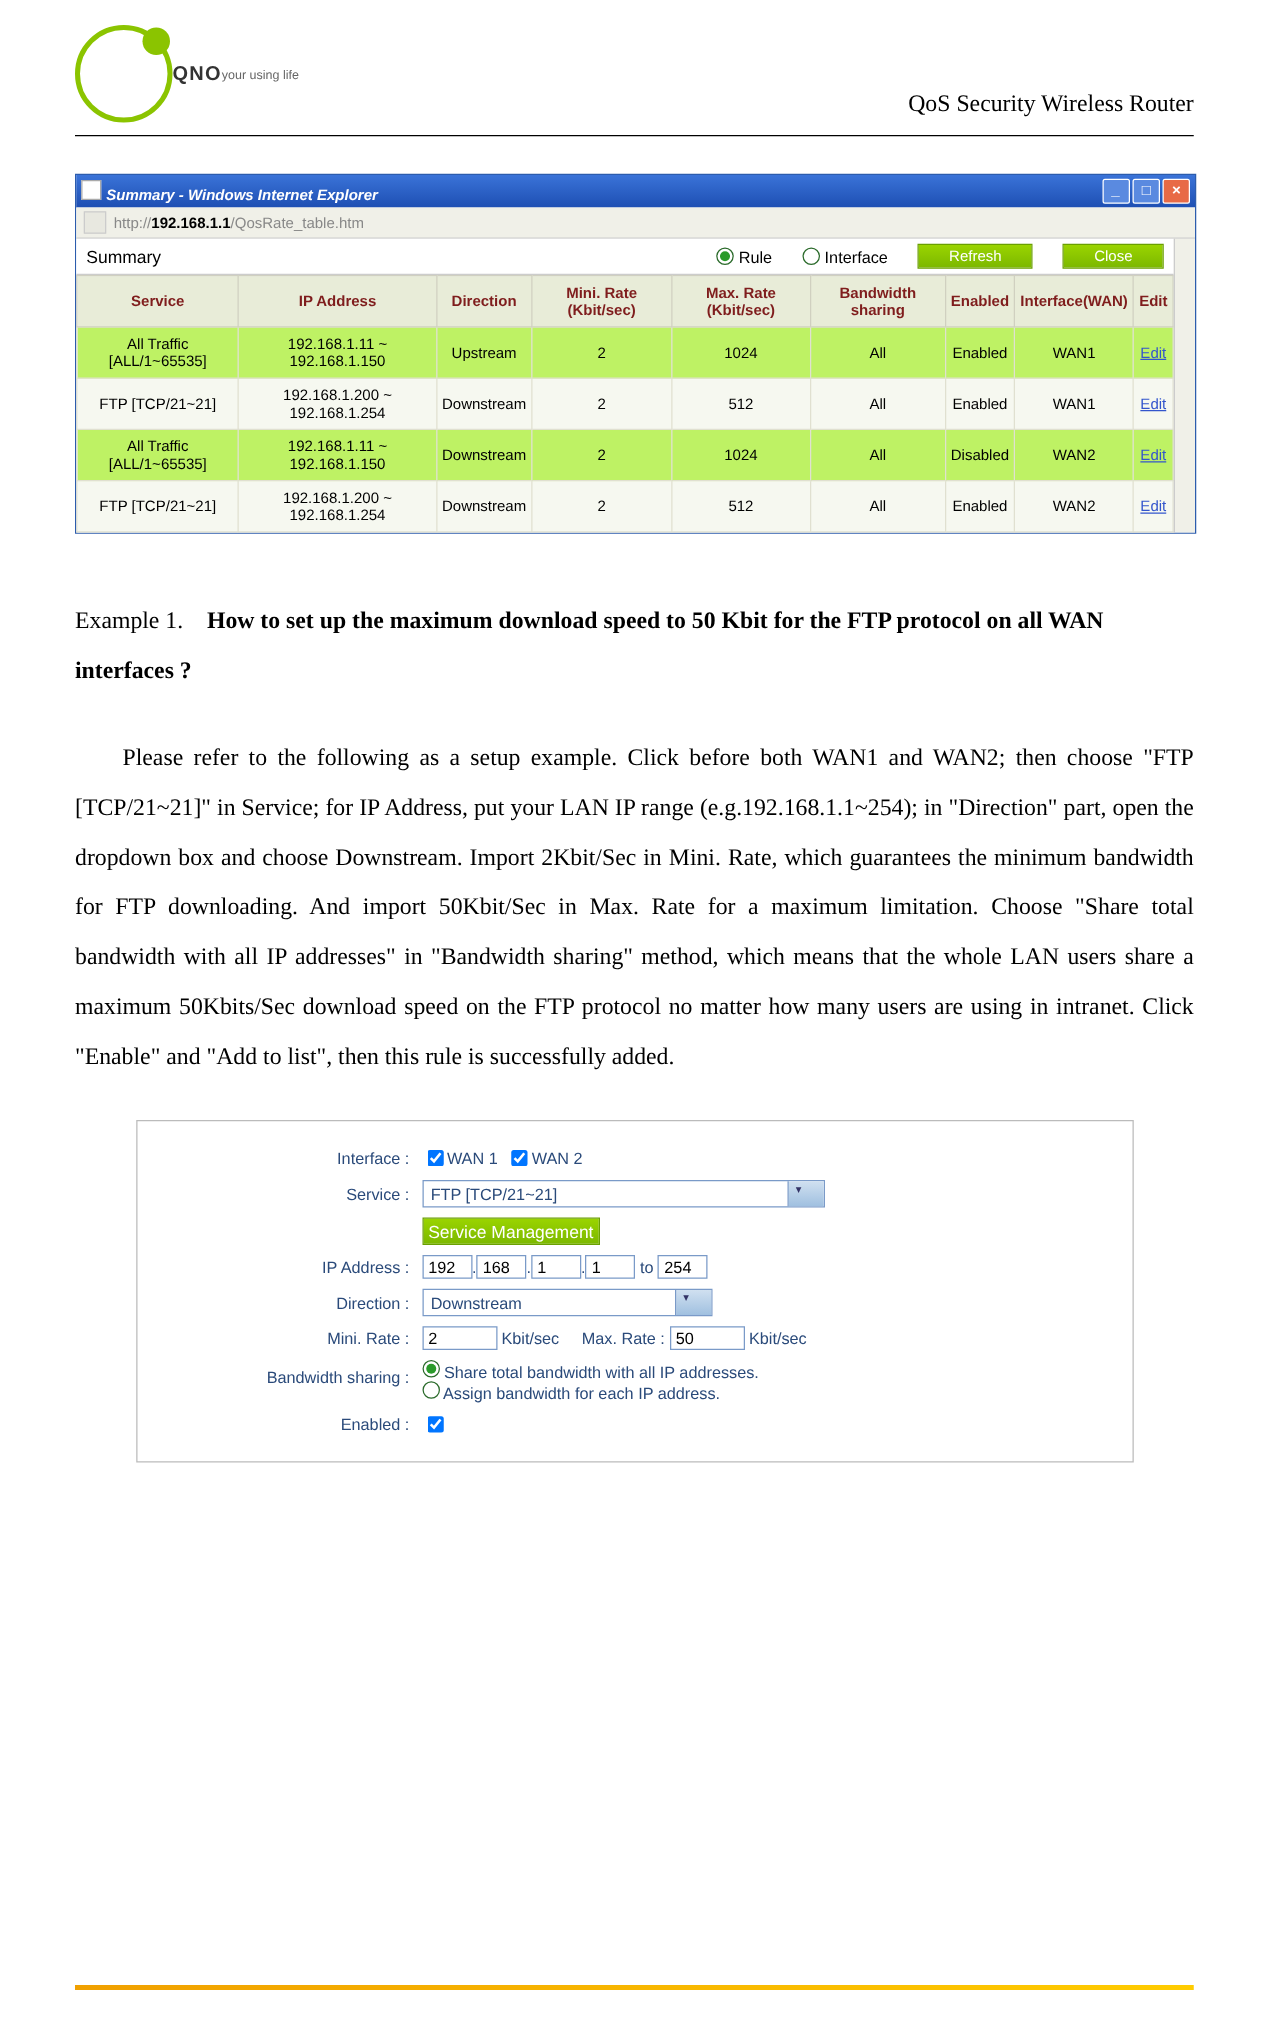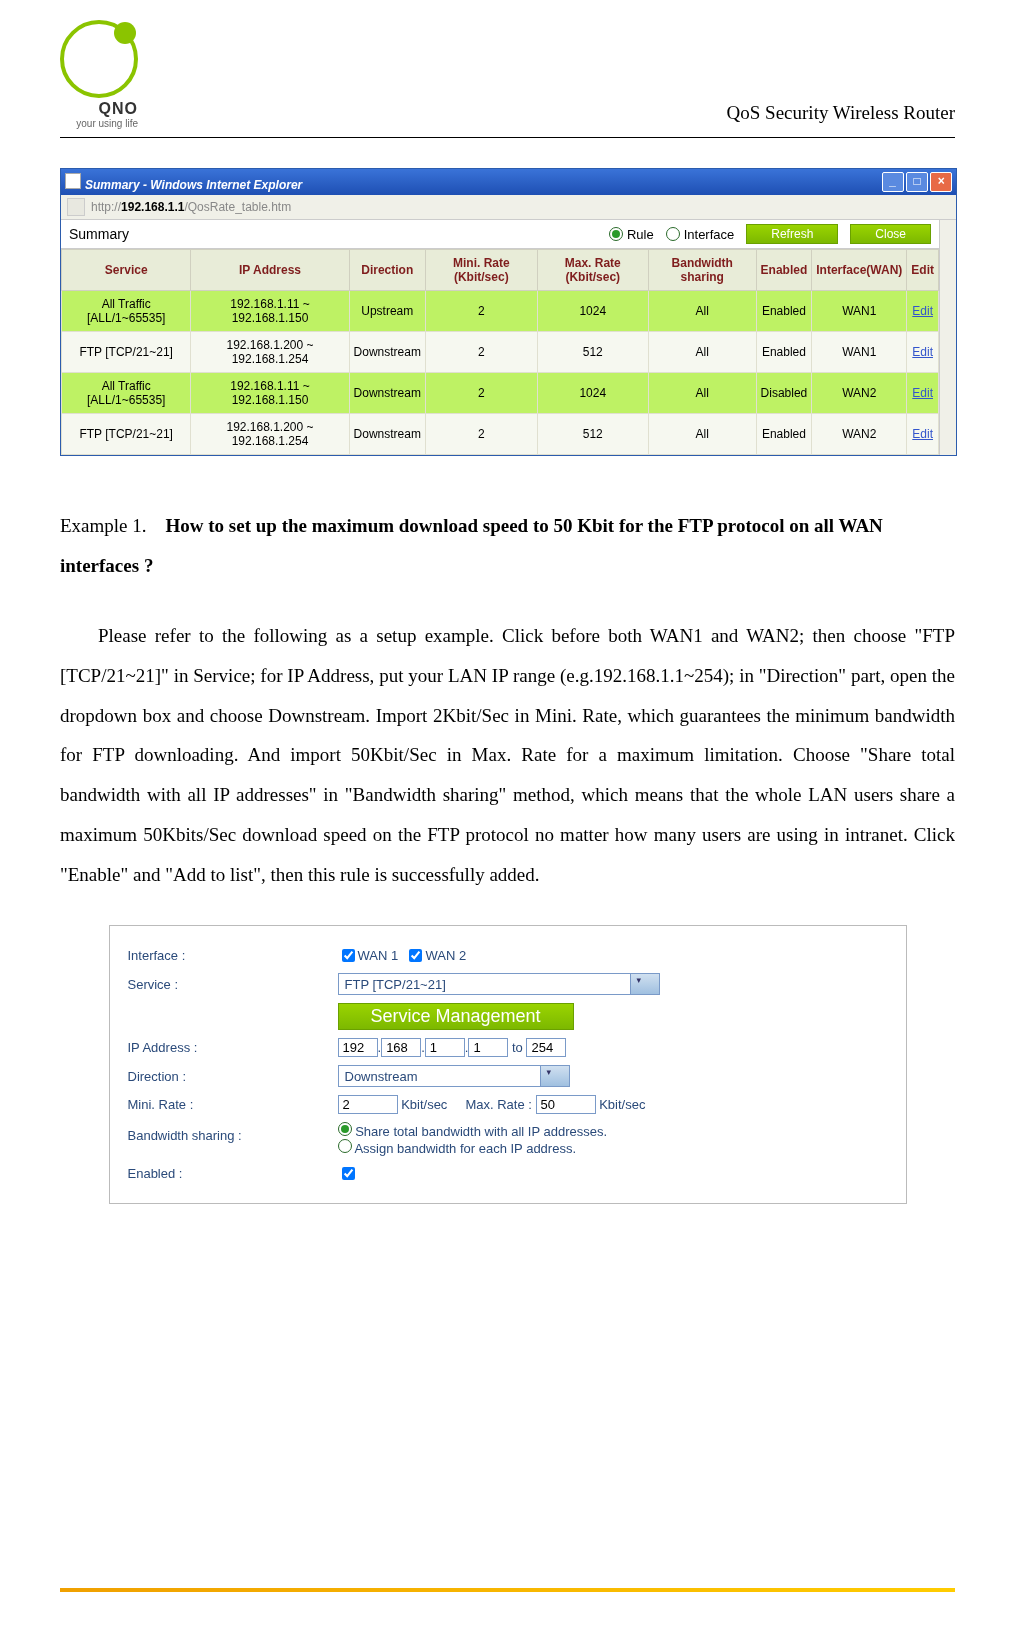--- a/index.html
+++ b/index.html
@@ -1,54 +1,54 @@
 <!DOCTYPE html>
 <html><head>
 <meta charset="utf-8">
 <style>
 body{margin:0;padding:0;font-family:Arial,sans-serif;background:#fff;color:#000}
 .page{width:1015px;height:1632px;margin:0 auto;position:relative;padding:20px 60px;box-sizing:border-box}
 .header{display:flex;justify-content:space-between;align-items:flex-end;margin-bottom:8px}
-.logo-block{display:flex;flex-direction:column;align-items:flex-end;font-size:11px;color:#555}
+.logo-block{display:flex;flex-direction:row;align-items:center;font-size:11px;color:#555}
 .logo-circle{width:70px;height:70px;border:4px solid #8bc400;border-radius:50%;position:relative;margin-bottom:2px}
 .logo-circle::after{content:"";position:absolute;right:-2px;top:-2px;width:22px;height:22px;background:#8bc400;border-radius:50%}
 .logo-text{font-weight:bold;font-size:16px;letter-spacing:1px;color:#333}
 .logo-sub{font-size:10px;color:#666}
 .doc-title{font-family:"Times New Roman",serif;font-size:19px;margin-bottom:5px}
 .hr{border:none;border-top:1px solid #000;margin:0 0 30px}
 
 .browser{border:1px solid #2c5cad;width:100%;font-size:12px;background:#fff}
 .titlebar{background:linear-gradient(#3a73d8,#1e4fb3);display:flex;justify-content:space-between;align-items:center;height:26px;padding:0 4px;color:#fff;font-style:italic;font-weight:bold}
 .winbtns{display:flex;gap:2px}
 .winbtn{width:20px;height:18px;border:1px solid #fff;background:#5a8ae0;color:#fff;font-size:12px;line-height:16px;text-align:center;border-radius:2px}
 .winbtn.close{background:#e86a46}
 .addressbar{background:#f0f0e8;height:24px;display:flex;align-items:center;padding:0 6px;font-size:12px;color:#888;border-bottom:1px solid #ccc}
 .addr-icon{width:16px;height:16px;background:#e8e8e0;margin-right:6px;border:1px solid #ccc}
 .summary-bar{background:#fff;display:flex;align-items:center;justify-content:space-between;padding:4px 8px;border-bottom:1px solid #ccc}
 .summary-title{font-weight:normal;font-size:14px}
-.sumright{display:flex;align-items:center;gap:12px;font-size:13px}
+.sumright{display:flex;align-items:center;gap:24px;font-size:13px}
 .radio{display:inline-flex;align-items:center;gap:4px}
 .radio-dot{width:12px;height:12px;border:1px solid #2a6a2a;border-radius:50%;display:inline-block;position:relative}
 .radio-dot.on::after{content:"";position:absolute;inset:2px;background:#2a9a2a;border-radius:50%}
 .gbtn{background:linear-gradient(#9ad400,#7cb800);color:#fff;font-size:12px;padding:2px 24px;border:1px solid #6aa000;cursor:pointer}
 .tbl{width:100%;border-collapse:collapse;font-size:12px}
 .tbl th{background:#e8ecd8;padding:6px 4px;font-size:12px;border:1px solid #d0d0c0;font-weight:bold;color:#7f1d1d}
 .tbl td{padding:6px 4px;border:1px solid #e0e0d0;text-align:center;background:#bef264}
 .tbl tr:nth-child(even) td{background:#f6f8f0}
 .edit-link{color:#3355cc;text-decoration:underline;cursor:pointer}
 
 .para{font-family:"Times New Roman",serif;font-size:19px;line-height:2.1;text-align:justify;margin:30px 0}
 .example-label{font-family:"Times New Roman",serif;font-size:19px;line-height:2.1}
 .example-title{font-weight:bold}
 
 .form-panel{width:760px;margin:10px auto;border:1px solid #bbb;padding:12px 18px;font-size:13px;color:#2a4a7a;background:#fff}
 .frow{display:flex;align-items:center;margin:8px 0}
-.flabel{width:200px;text-align:left;padding-right:10px}
+.flabel{width:200px;text-align:right;padding-right:10px}
 .finput{border:1px solid #7a9ac8;padding:1px 4px;font-size:13px;background:#fff;color:#000}
-.svc-mgmt{background:linear-gradient(#9ad400,#7cb800);color:#fff;padding:2px 32px;font-size:18px;margin-left:210px;display:inline-block;border:1px solid #6aa000}
+.svc-mgmt{background:linear-gradient(#9ad400,#7cb800);color:#fff;padding:2px 4px;font-size:14px;margin-left:210px;display:inline-block;border:1px solid #6aa000}
 .chk{width:13px;height:13px;vertical-align:middle}
 .form-btns{display:flex;justify-content:space-between;margin-top:16px}
 .footer-line{position:absolute;bottom:40px;left:60px;right:60px;height:4px;background:linear-gradient(to right,#f0a000,#ffcc00)}
 .pagenum{position:absolute;bottom:15px;left:0;right:0;text-align:center;font-family:"Times New Roman",serif;font-size:17px}
 .seldrop{display:inline-flex;border:1px solid #7a9ac8;align-items:center}
 .seldrop span{padding:1px 6px;display:inline-block}
 .selbtn{width:16px;height:18px;background:linear-gradient(#d0e0f0,#a0c0e0);border-left:1px solid #7a9ac8;display:inline-flex;align-items:center;justify-content:center;font-size:9px;color:#336}
 .addrtext .bold{color:#000;font-weight:bold}
 .scroll-edge{width:16px;background:#f0f0e8;border-left:1px solid #ccc}
 .page-icon{width:14px;height:14px;border:1px solid #aaa;background:#fff;margin-right:4px;display:inline-block}

